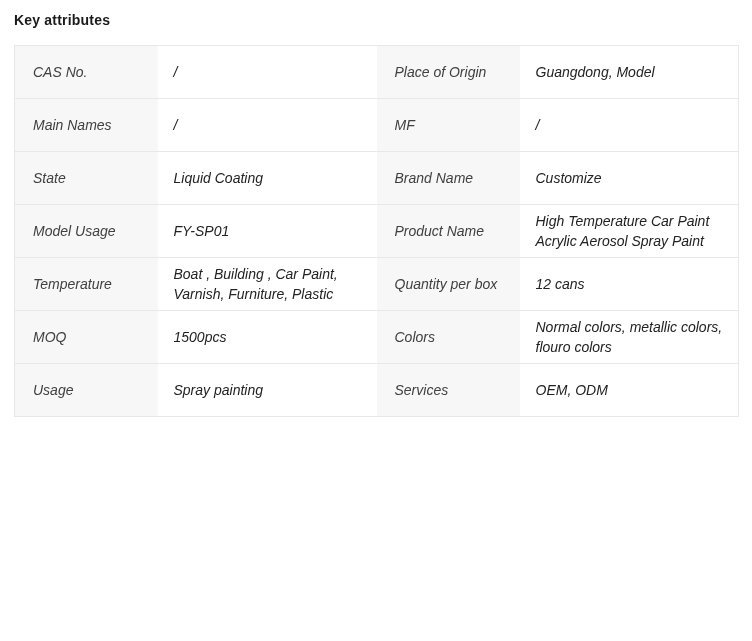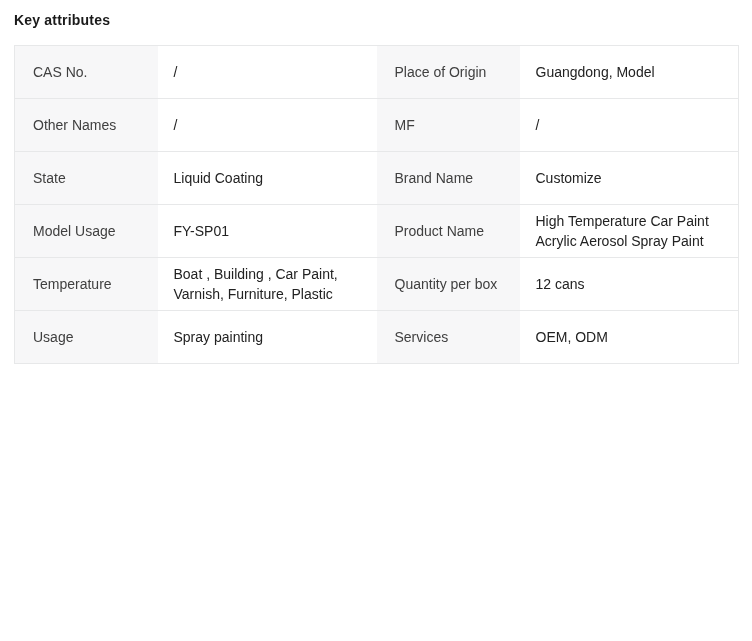--- a/index.html
+++ b/index.html
@@ -23,20 +23,21 @@
     padding: 9px 0 0 0;
     line-height: 22px;
     letter-spacing: 0.2px;
   }
   table.attr-table {
     border-collapse: collapse;
     table-layout: fixed;
     width: 724px;
     margin-top: 14px;
     border: 1px solid var(--border, #e7e8e9);
+    font-style: italic;
   }
   col.c-label { width: 143px; }
   col.c-value { width: 219px; }
   td {
     height: 53px;
     vertical-align: middle;
     font-size: 14px;
     line-height: 20px;
     overflow: hidden;
   }
@@ -69,21 +70,21 @@
         <col class="c-value">
     </colgroup>
     <tbody>
       <tr>
         <td class="label">CAS No.</td>
         <td class="value">/</td>
         <td class="label">Place of Origin</td>
         <td class="value">Guangdong, Model</td>
       </tr>
       <tr>
-        <td class="label">Other Names</td>
+        <td class="label">Main Names</td>
         <td class="value">/</td>
         <td class="label">MF</td>
         <td class="value">/</td>
       </tr>
       <tr>
         <td class="label">State</td>
         <td class="value">Liquid Coating</td>
         <td class="label">Brand Name</td>
         <td class="value">Customize</td>
       </tr>
@@ -95,20 +96,27 @@
 Acrylic Aerosol Spray Paint</td>
       </tr>
       <tr>
         <td class="label">Temperature</td>
         <td class="value">Boat , Building , Car Paint,
 Varnish, Furniture, Plastic</td>
         <td class="label">Quantity per box</td>
         <td class="value">12 cans</td>
       </tr>
       <tr>
+        <td class="label">MOQ</td>
+        <td class="value">1500pcs</td>
+        <td class="label">Colors</td>
+        <td class="value">Normal colors, metallic colors,
+flouro colors</td>
+      </tr>
+      <tr>
         <td class="label">Usage</td>
         <td class="value">Spray painting</td>
         <td class="label">Services</td>
         <td class="value">OEM, ODM</td>
       </tr>
     </tbody>
   </table>
 </div>
 
 </body></html>

